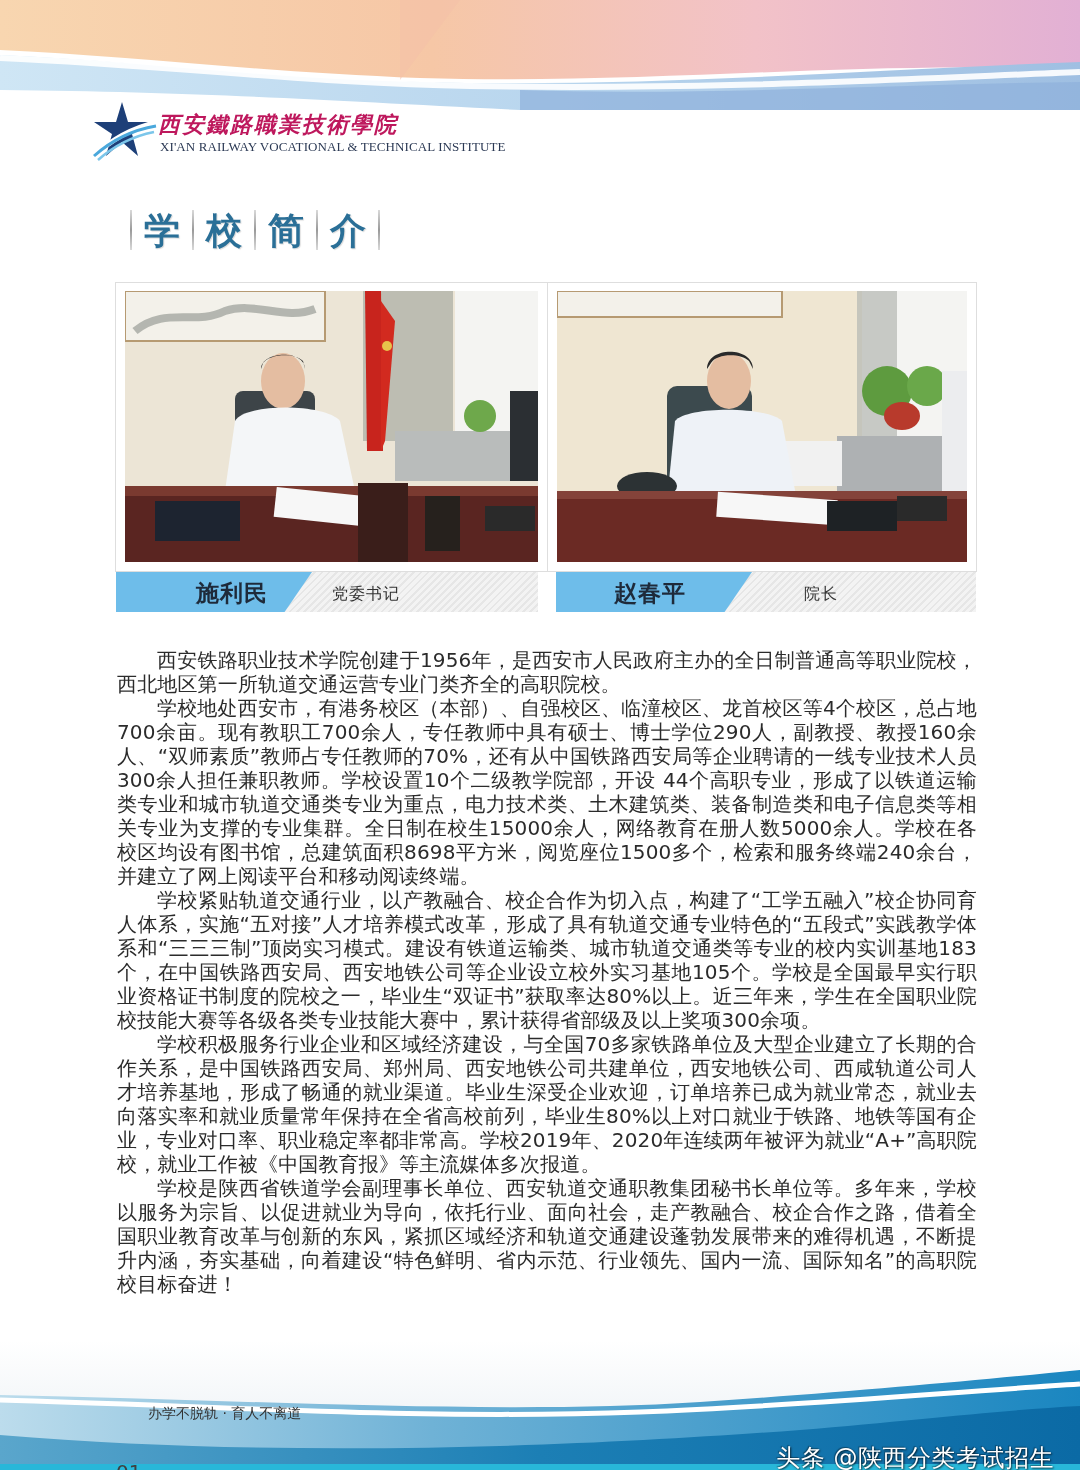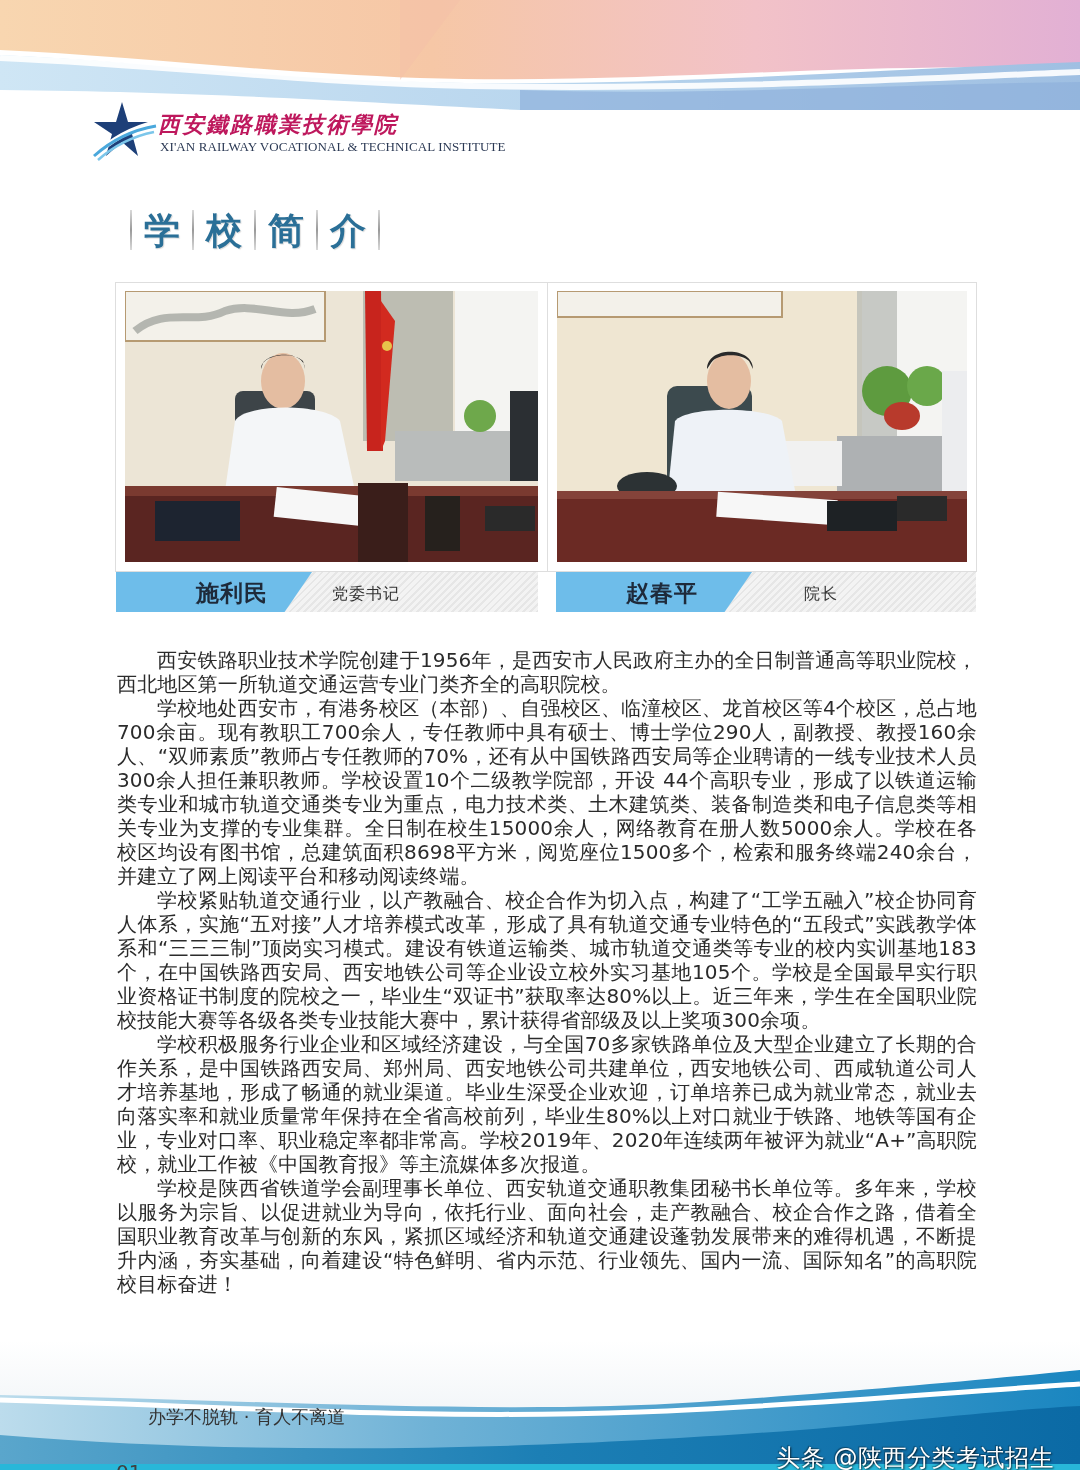--- a/index.html
+++ b/index.html
@@ -41,21 +41,21 @@
   .caption-role { position: absolute; top: 12px; font-size: 16px; color: #333; white-space: nowrap; letter-spacing: 1px; }
 
   
   .body-text { position: absolute; left: 117px; top: 648px; width: 860px; }
   .body-text p { font-size: 20px; line-height: 24px; color: #2b2b2b; text-align: justify; text-indent: 2em;
                  letter-spacing: 0.15px; }
 
   
   .bottom-deco { position: absolute; left: 0; top: 1340px; width: 1080px; height: 130px; overflow: hidden; }
   .footer-page { position: absolute; left: 116px; top: 1460px; font-size: 20px; color: #404040; }
-  .footer-motto { position: absolute; left: 148px; top: 1405px; font-size: 18px; color: #333; white-space: nowrap; }
+  .footer-motto { position: absolute; left: 148px; top: 1405px; font-size: 14px; color: #333; white-space: nowrap; }
   .watermark { position: absolute; right: 26px; top: 1442px; font-size: 24px; color: #ffffff; white-space: nowrap;
                text-shadow: 1px 1px 2px rgba(0,0,0,0.75), -1px -1px 1px rgba(0,0,0,0.35); letter-spacing: 0.5px; }
 </style>
 </head>
 <body>
 
 <div class="top-deco">
   <svg width="1080" height="110" viewBox="0 0 1080 110">
     <defs>
       <linearGradient id="peach" x1="0" y1="0" x2="1" y2="0">
@@ -160,21 +160,21 @@
       <rect x="0" y="200" width="412" height="8" fill="#84433a"></rect>
       <rect x="160" y="205" width="120" height="25" fill="#f7f7f7" transform="rotate(4 220 217)"></rect>
       <rect x="270" y="210" width="70" height="30" fill="#1e2225"></rect>
       <rect x="340" y="205" width="50" height="25" fill="#2a2a2a"></rect>
     </svg>
   </div>
 </div>
 <div class="caption right">
   <div class="caption-stripe"></div>
   <div class="caption-blue"></div>
-  <div class="caption-name" style="left:70px">赵春平</div>
+  <div class="caption-name" style="left:58px">赵春平</div>
   <div class="caption-role" style="left:248px">院长</div>
 </div>
 
 <div class="body-text">
   <p>西安铁路职业技术学院创建于1956年，是西安市人民政府主办的全日制普通高等职业院校，西北地区第一所轨道交通运营专业门类齐全的高职院校。</p>
   <p>学校地处西安市，有港务校区（本部）、自强校区、临潼校区、龙首校区等4个校区，总占地700余亩。现有教职工700余人，专任教师中具有硕士、博士学位290人，副教授、教授160余人、“双师素质”教师占专任教师的70%，还有从中国铁路西安局等企业聘请的一线专业技术人员300余人担任兼职教师。学校设置10个二级教学院部，开设 44个高职专业，形成了以铁道运输类专业和城市轨道交通类专业为重点，电力技术类、土木建筑类、装备制造类和电子信息类等相关专业为支撑的专业集群。全日制在校生15000余人，网络教育在册人数5000余人。学校在各校区均设有图书馆，总建筑面积8698平方米，阅览座位1500多个，检索和服务终端240余台，并建立了网上阅读平台和移动阅读终端。</p>
   <p>学校紧贴轨道交通行业，以产教融合、校企合作为切入点，构建了“工学五融入”校企协同育人体系，实施“五对接”人才培养模式改革，形成了具有轨道交通专业特色的“五段式”实践教学体系和“三三三制”顶岗实习模式。建设有铁道运输类、城市轨道交通类等专业的校内实训基地183个，在中国铁路西安局、西安地铁公司等企业设立校外实习基地105个。学校是全国最早实行职业资格证书制度的院校之一，毕业生“双证书”获取率达80%以上。近三年来，学生在全国职业院校技能大赛等各级各类专业技能大赛中，累计获得省部级及以上奖项300余项。</p>
   <p>学校积极服务行业企业和区域经济建设，与全国70多家铁路单位及大型企业建立了长期的合作关系，是中国铁路西安局、郑州局、西安地铁公司共建单位，西安地铁公司、西咸轨道公司人才培养基地，形成了畅通的就业渠道。毕业生深受企业欢迎，订单培养已成为就业常态，就业去向落实率和就业质量常年保持在全省高校前列，毕业生80%以上对口就业于铁路、地铁等国有企业，专业对口率、职业稳定率都非常高。学校2019年、2020年连续两年被评为就业“A+”高职院校，就业工作被《中国教育报》等主流媒体多次报道。</p>
   <p>学校是陕西省铁道学会副理事长单位、西安轨道交通职教集团秘书长单位等。多年来，学校以服务为宗旨、以促进就业为导向，依托行业、面向社会，走产教融合、校企合作之路，借着全国职业教育改革与创新的东风，紧抓区域经济和轨道交通建设蓬勃发展带来的难得机遇，不断提升内涵，夯实基础，向着建设“特色鲜明、省内示范、行业领先、国内一流、国际知名”的高职院校目标奋进！</p>
 </div>

